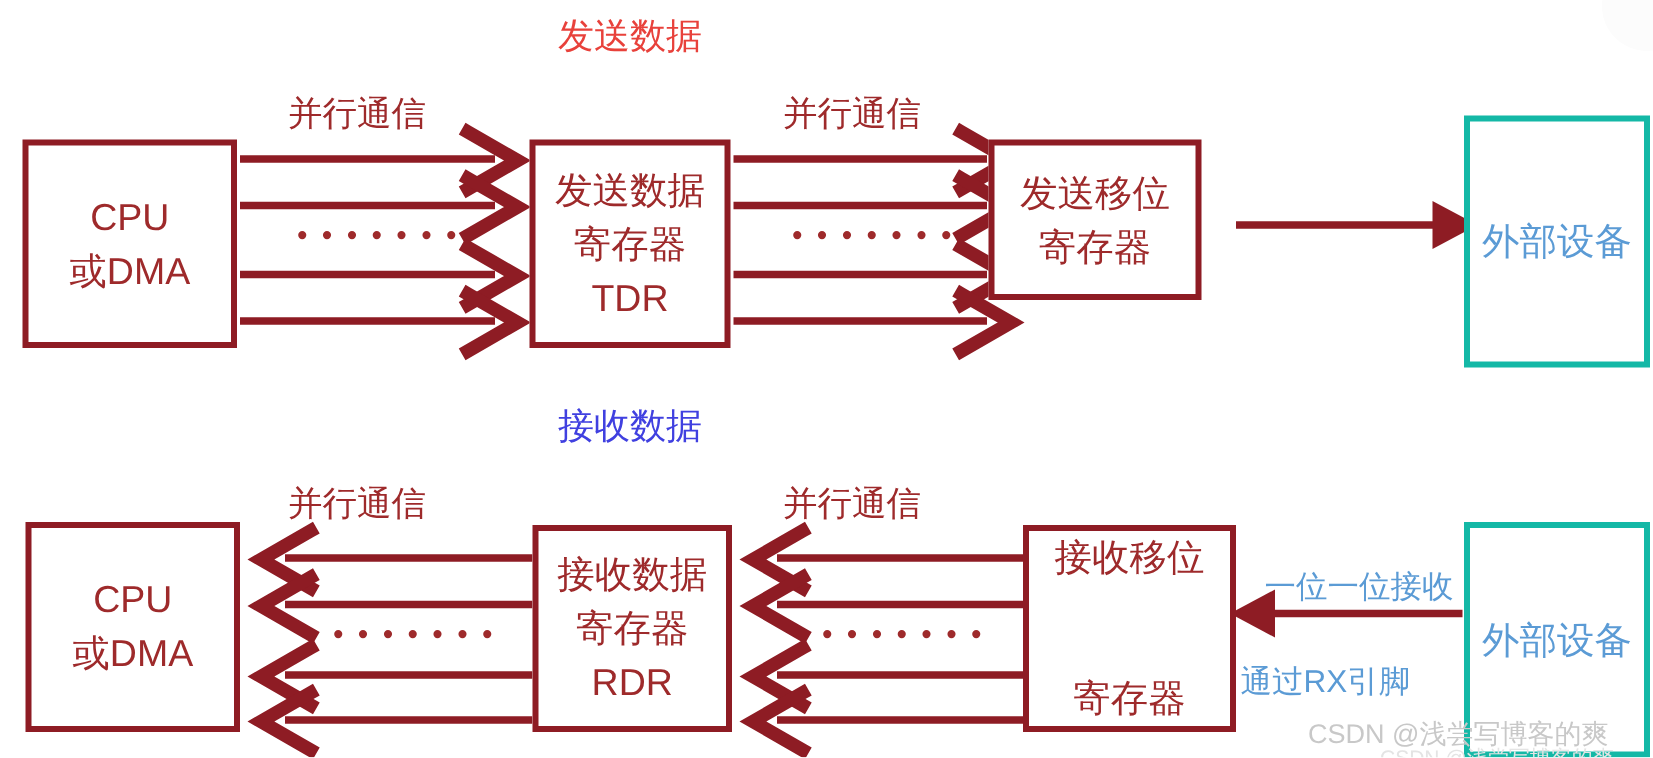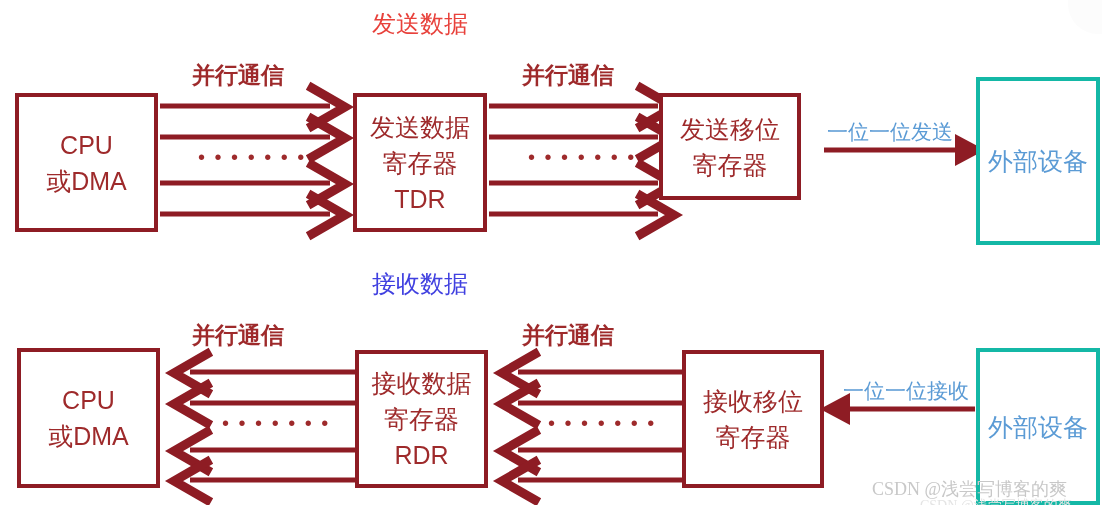--- a/index.html
+++ b/index.html
@@ -61,21 +61,20 @@
   }
   .title-tx { color: #e8413b; }
   .title-rx { color: #4040e0; }
 
   
   .label-parallel {
     position: absolute;
     color: #9e2a2b;
     font-size: 23px;
     white-space: nowrap;
-    font-weight: bold;
   }
   .label-serial {
     position: absolute;
     color: #5b9bd5;
     font-size: 21px;
     white-space: nowrap;
   }
   
   .dots {
     position: absolute;
@@ -92,21 +91,20 @@
     width: 1102px;
     height: 505px;
     pointer-events: none;
   }
   
   .watermark {
     position: absolute;
     color: #c8c8c8;
     font-size: 18px;
     white-space: nowrap;
-    font-family: Liberation Serif, serif;
   }
   .watermark.faint {
     color: #e4e4e4;
     font-size: 14px;
   }
 </style>
 </head>
 <body>
 
 <div id="canvas">
@@ -190,21 +188,20 @@
 
   <div class="label-parallel" style="left:522px; top:60px;">并行通信</div>
 
   <div class="dots" style="left:528px; top:146px;">• • • • • • •</div>
 
   <div class="box red" style="left:659px; top:93px; width:142px; height:107px;">
     <div class="line">发送移位</div>
     <div class="line">寄存器</div>
   </div>
 
-  <div class="label-serial" style="left:827px; top:118px;">一位一位发送</div>
 
 
   <div class="box blue" style="left:976px; top:77px; width:124px; height:168px;">
     <div class="line">外部设备</div>
   </div>
 
   <div class="section-title title-rx" style="left:372px; top:268px;">接收数据</div>
 
   <div class="box red" style="left:17px; top:348px; width:143px; height:140px;">
     <div class="line">CPU</div>
@@ -218,27 +215,28 @@
   <div class="box red" style="left:355px; top:350px; width:133px; height:138px;">
     <div class="line">接收数据</div>
     <div class="line">寄存器</div>
     <div class="line">RDR</div>
   </div>
 
   <div class="label-parallel" style="left:522px; top:320px;">并行通信</div>
 
   <div class="dots" style="left:548px; top:412px;">• • • • • • •</div>
 
-  <div class="box red" style="left:682px; top:350px; width:142px; height:138px;">
+  <div class="box red" style="left:682px; top:350px; width:142px; height:138px;justify-content:space-between;">
     <div class="line">接收移位</div>
     <div class="line">寄存器</div>
   </div>
 
   <div class="label-serial" style="left:827px; top:377px;margin-left:16px;">一位一位接收</div>
 
+  <div class="label-serial" style="left:827px; top:440px;">通过RX引脚</div>
 
   <div class="box blue" style="left:976px; top:348px; width:124px; height:157px;">
     <div class="line">外部设备</div>
   </div>
 
   <div class="watermark" style="left:872px; top:477px;">CSDN @浅尝写博客的爽</div>
   <div class="watermark faint" style="left:920px; top:497px;">CSDN @浅尝写博客的爽</div>
 
 </div>
 

